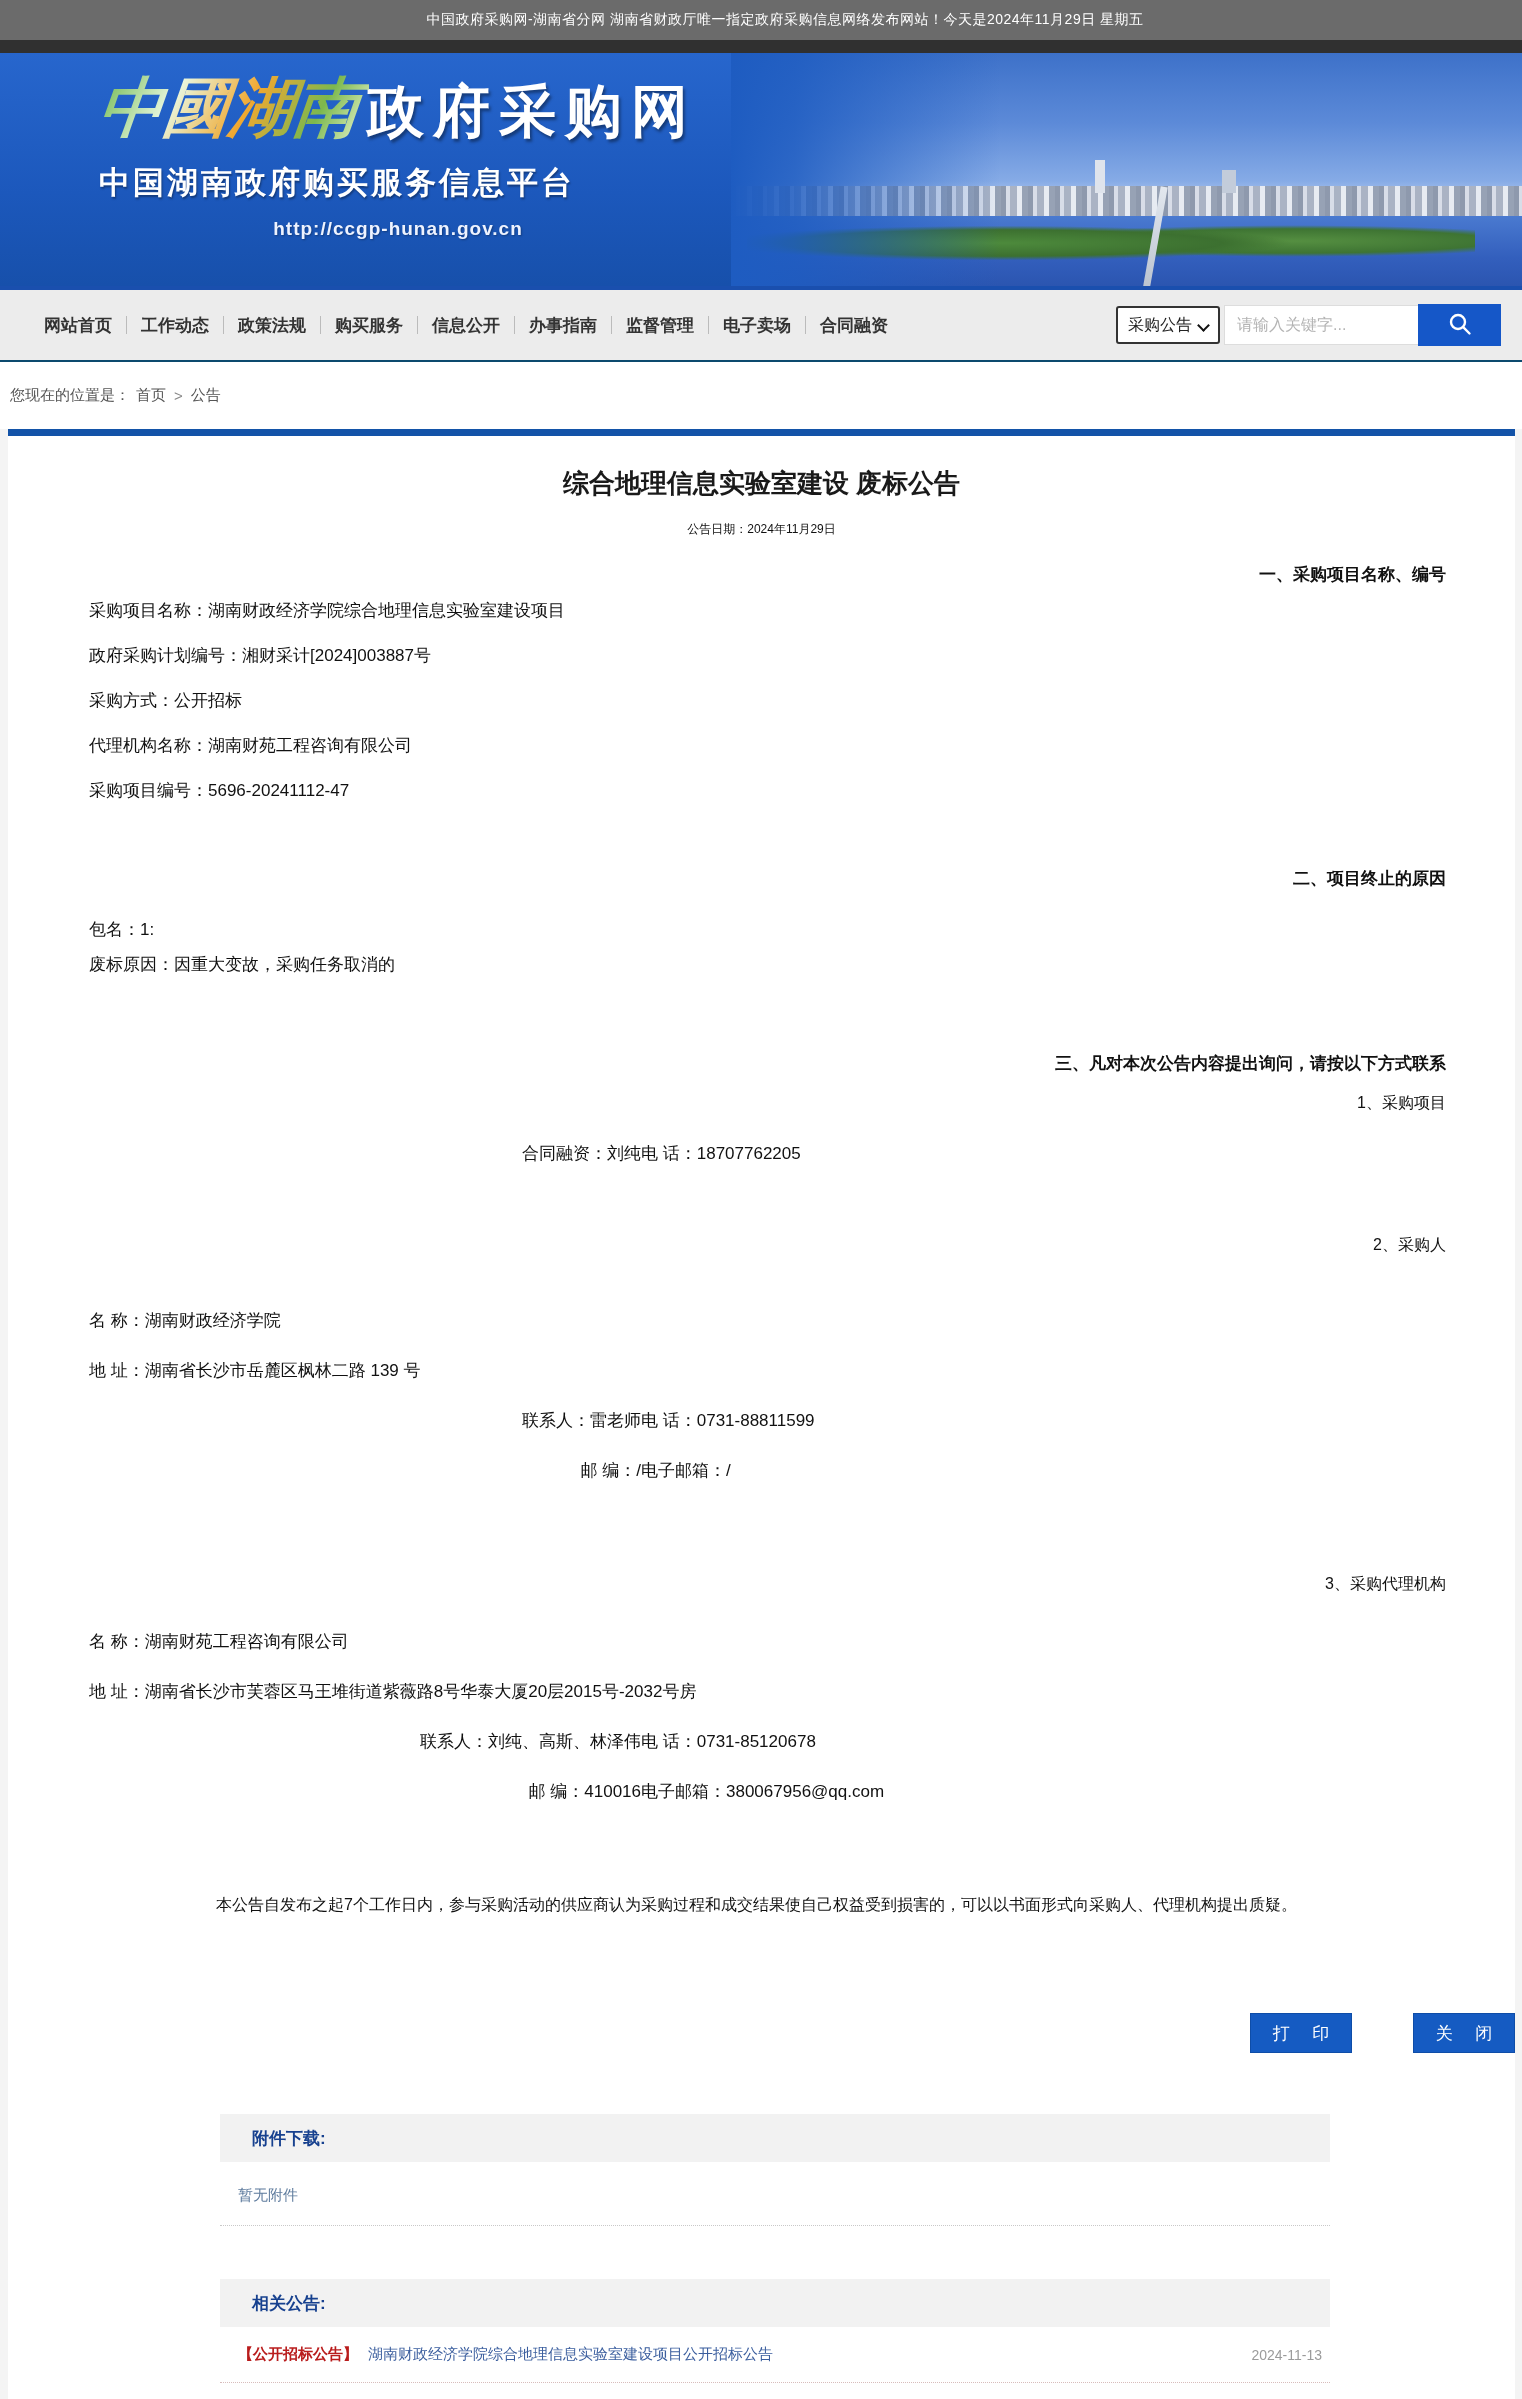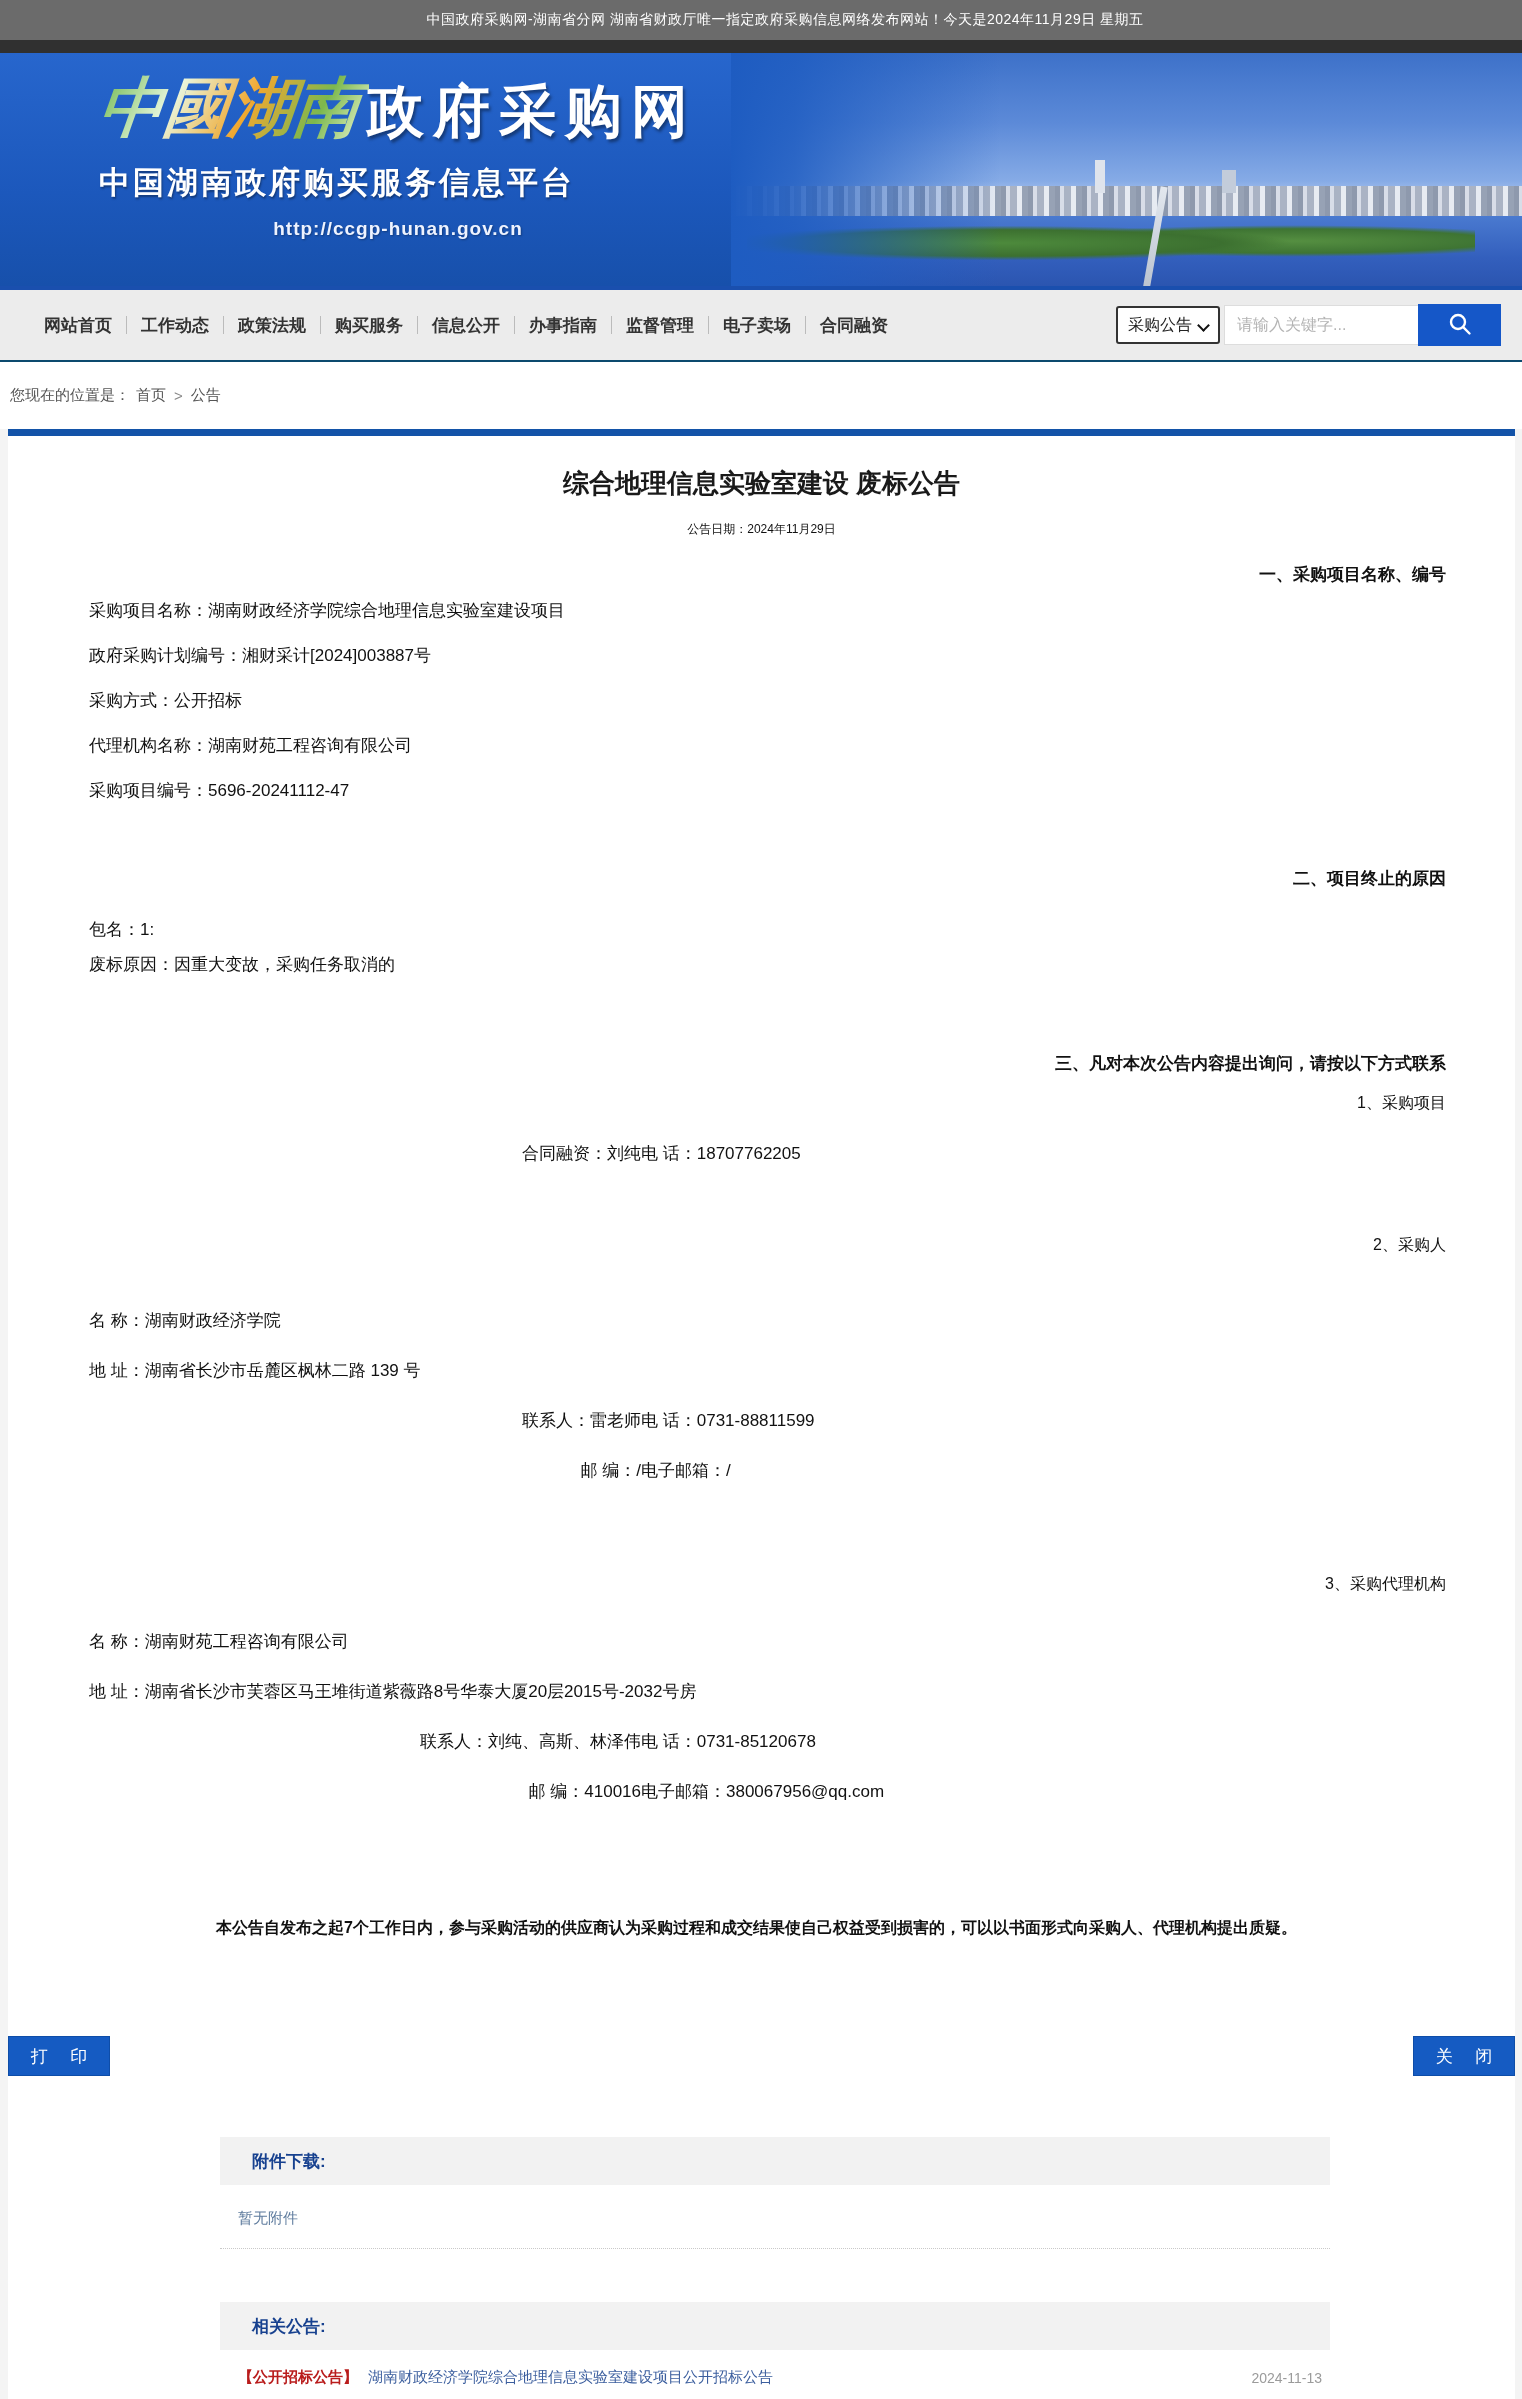--- a/index.html
+++ b/index.html
@@ -113,22 +113,22 @@
   .row .cl { width:552px; }
   .mt-s1 { margin-top:2px; }
   .mt-sec2 { margin-top:55px; }
   .mt-s2lines { margin-top:22px; }
   .mt-sec3 { margin-top:71px; }
   .mt-row1 { margin-top:16px; }
   .mt-sub2 { margin-top:57px; }
   .mt-name2 { margin-top:38px; }
   .mt-sub3 { margin-top:77px; }
   .mt-name3 { margin-top:20px; }
-  .note { margin-top:95px; font-size:16px; line-height:34px; padding-right:149px;font-weight:bold; }
-  .btn-row { margin-top:91px; display:flex; justify-content:space-between; gap:61px; }
+  .note { margin-top:72px; font-size:16px; line-height:34px; padding-right:149px; }
+  .btn-row { margin-top:91px; display:flex; justify-content:flex-end; gap:61px; }
   .act-btn {
     width:102px; height:40px; background:#155bc2; color:#fff; border:1px solid #0e4da8;
     font-size:17px; letter-spacing:9px; padding-left:9px; cursor:pointer;
     font-family:"Liberation Sans","DejaVu Sans",sans-serif;
     display:flex; align-items:center; justify-content:center;
   }
   .sub-box { margin:0 0 0 212px; width:1110px; }
   .mt-attach { margin-top:61px; }
   .mt-related { margin-top:53px; }
   .box-head {

